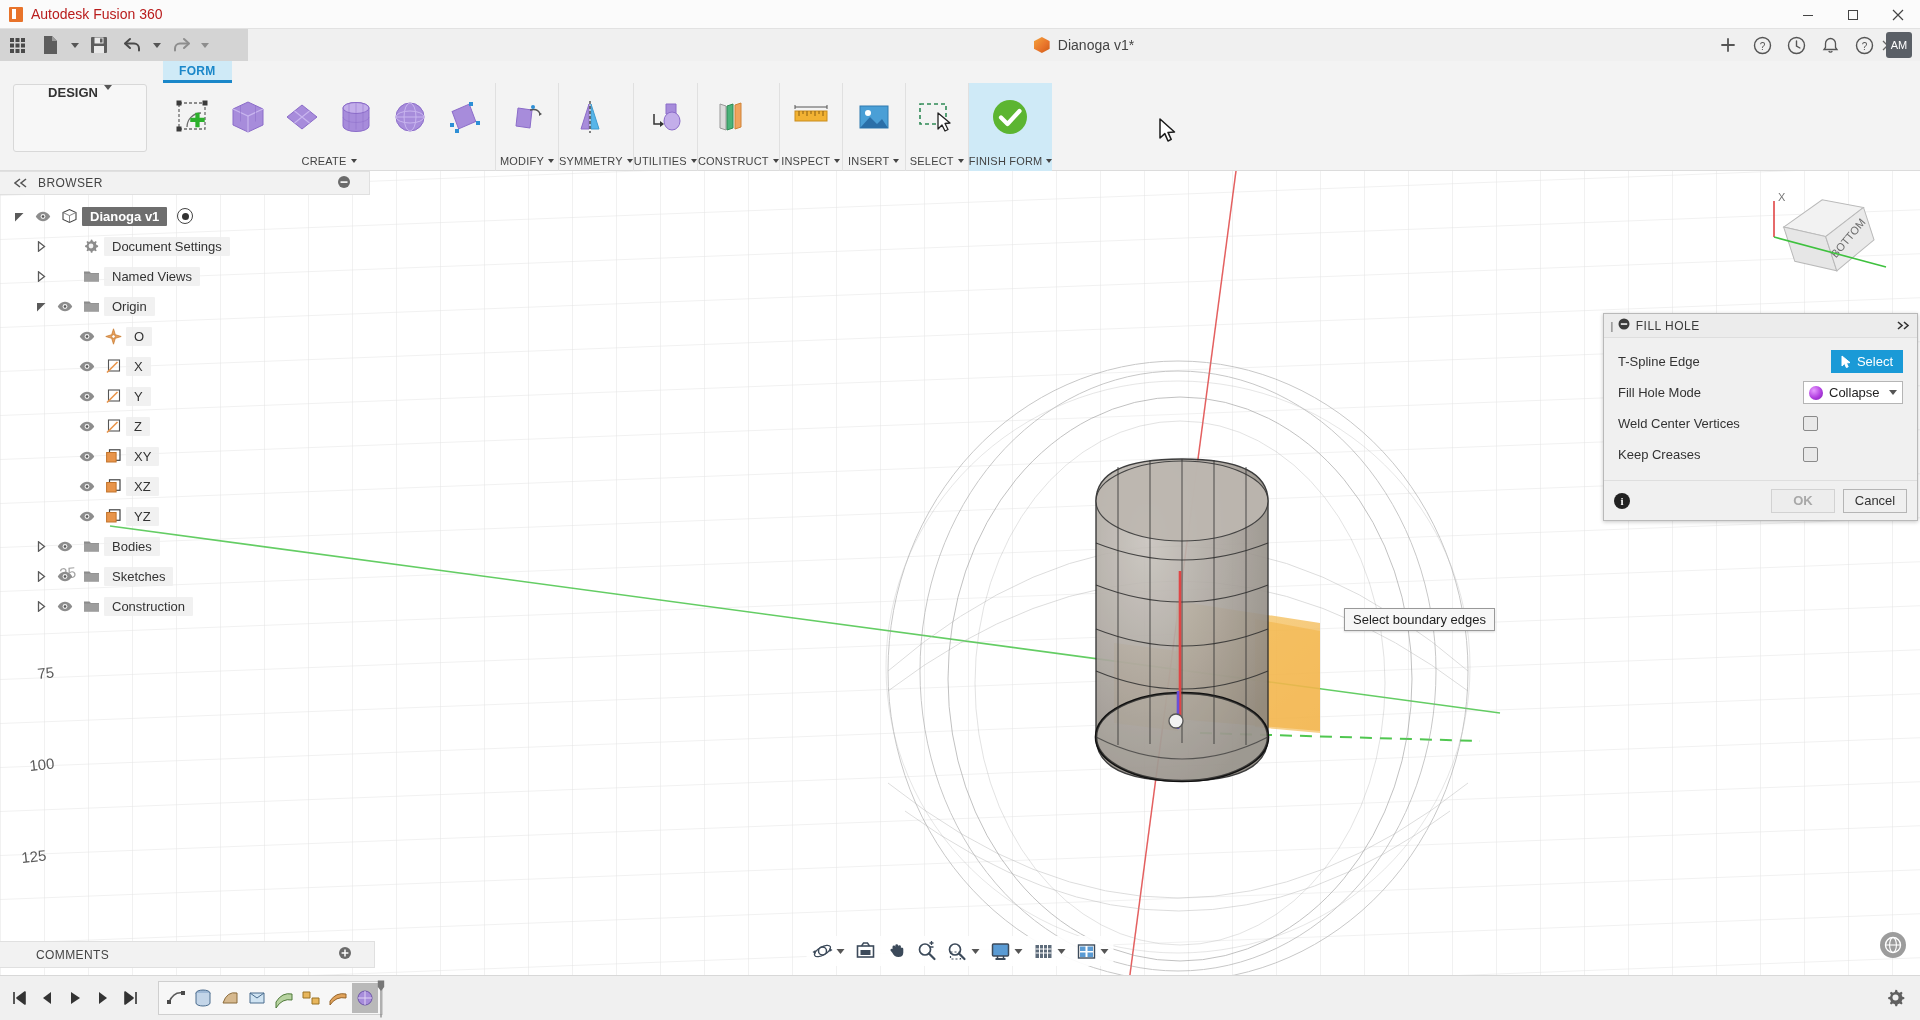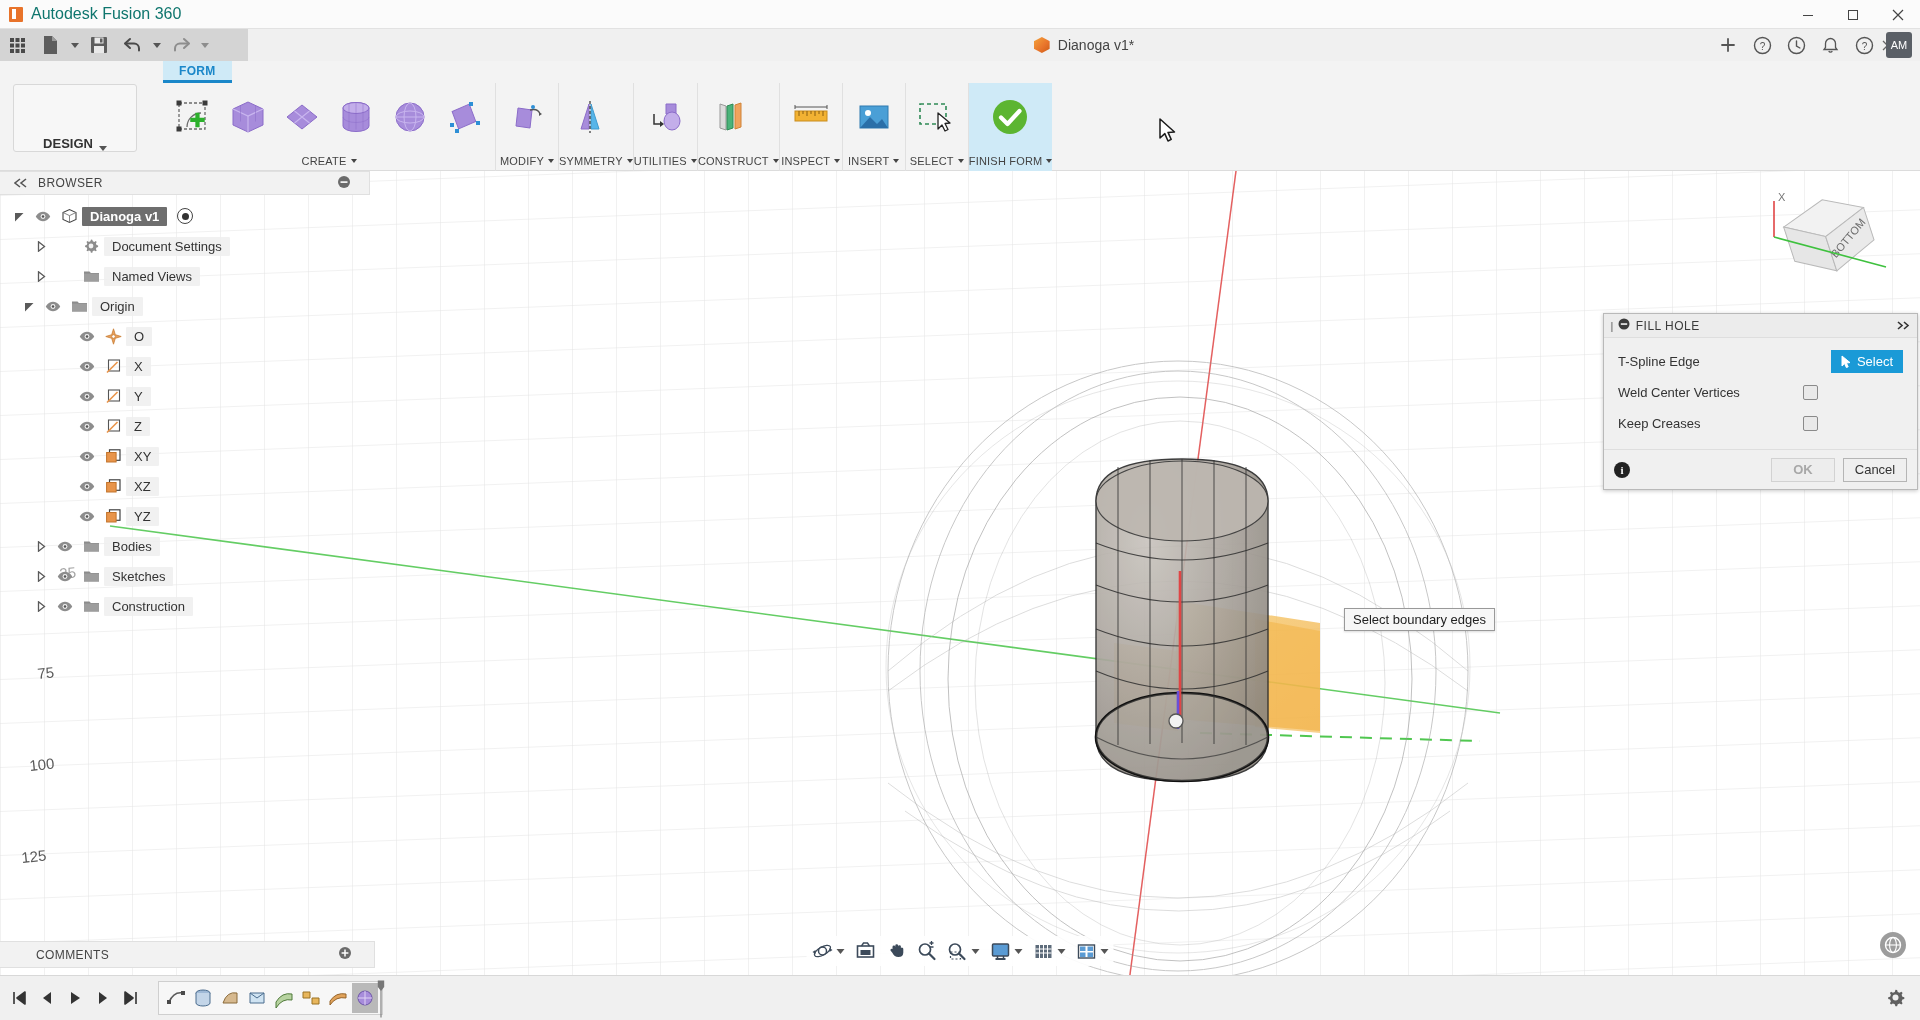--- a/index.html
+++ b/index.html
@@ -14,21 +14,21 @@
   
   .titlebar {
     height:29px; background:#fbfbfb; display:flex; align-items:center;
     border-bottom:1px solid #e2e2e2; position:relative;
   }
   .app-logo {
     width:14px;height:15px;margin-left:9px;margin-right:8px;
     background:#e8732a; border-radius:1px; position:relative;
   }
   .app-logo::after{content:"";position:absolute;left:3px;top:2px;width:4px;height:10px;background:#fff;}
-  .app-title{font-size:16px;color:#0f766e;}
+  .app-title{font-size:14px;color:#b91c1c;}
   .win-btns{position:absolute;right:0;top:0;height:29px;display:flex;}
   .win-btn{width:45px;height:29px;display:flex;align-items:center;justify-content:center;color:#444;font-size:14px;}
   .win-btn svg{display:block;}
   
   .qabar{height:32px;background:#d4d4d4;display:flex;align-items:center;position:relative;}
   .qa-item{width:34px;height:32px;display:flex;align-items:center;justify-content:center;}
   .qa-caret{width:14px;height:32px;display:flex;align-items:center;justify-content:center;}
   .caret{width:0;height:0;border-left:4px solid transparent;border-right:4px solid transparent;border-top:5px solid #555;}
   .qa-rest{position:absolute;left:248px;right:0;top:0;height:32px;background:#f0f0f0;display:flex;align-items:center;}
   .doc-tab{
@@ -41,23 +41,23 @@
   .qa-right{position:absolute;right:8px;top:0;height:32px;display:flex;align-items:center;gap:2px;}
   .qa-ricon{width:32px;height:32px;display:flex;align-items:center;justify-content:center;color:#555;}
   .avatar{width:26px;height:26px;border-radius:3px;background:#5a5f66;color:#fff;font-size:11px;
     display:flex;align-items:center;justify-content:center;margin-left:4px;}
   
   .ribbon{height:110px;background:#f3f3f3;border-bottom:1px solid #dcdcdc;position:relative;display:flex;}
   .tabstrip{position:absolute;left:163px;top:0;height:22px;display:flex;}
   .rtab{padding:3px 16px 0;font-size:12px;font-weight:bold;color:#1a87c9;background:#cfeaf7;
     border-bottom:3px solid #1a87c9;letter-spacing:.3px;}
   .design-box{
-    position:absolute;left:13px;top:23px;width:124px;height:68px;
+    position:absolute;left:13px;top:23px;width:134px;height:68px;
     border:1px solid #d8d8d8;background:#f7f7f7;border-radius:3px;
-    display:flex;align-items:flex-end;justify-content:center;gap:6px;font-weight:bold;font-size:13px;color:#333;
+    display:flex;align-items:flex-start;justify-content:center;gap:6px;font-weight:bold;font-size:13px;color:#333;
   }
   .ribbon-groups{position:absolute;left:163px;top:22px;right:0;bottom:0;display:flex;}
   .rgroup{display:flex;flex-direction:column;border-right:1px solid #e0e0e0;height:88px;}
   .rgroup:last-child{border-right:none;}
   .rgroup.active{background:#cfeaf7;}
   .rg-icons{display:flex;flex:1;align-items:center;padding:0 4px;}
   .rg-label{height:20px;display:flex;align-items:center;justify-content:center;
     font-size:11px;color:#444;gap:4px;letter-spacing:.2px;}
   .rbtn{width:54px;height:62px;display:flex;align-items:center;justify-content:center;}
   .rbtn svg{display:block;}
@@ -628,21 +628,21 @@
         </span>
         <span class="eye"></span>
         <span class="ticon">
           <svg width="17" height="14" viewBox="0 0 17 14">
             <path d="M1 2.5 h5.5 l1.4 1.6 h8.1 v8.4 h-15 z" fill="#8c8c8c"></path>
             <path d="M1 4.6 h15 v7.9 h-15 z" fill="#9d9d9d"></path>
           </svg>
         </span>
         <span class="tlabel">Named Views</span>
       </div>
-      <div class="trow" style="padding-left: 18px;">
+      <div class="trow" style="padding-left: 30px;">
         <span class="twist">
           <svg width="11" height="11" viewBox="0 0 11 11">
             <path d="M1 2 L9.5 2 L1 10.5 z" fill="#5a5a5a"></path>
           </svg>
         </span>
         <span class="eye">
           <svg width="16" height="11" viewBox="0 0 16 11">
             <path d="M8 .8 C3.2 .8 .8 5.5 .8 5.5 S3.2 10.2 8 10.2 15.2 5.5 15.2 5.5 12.8 .8 8 .8 z" fill="#8d8d8d"></path>
             <circle cx="8" cy="5.5" r="2.4" fill="#f2f2f2"></circle>
             <circle cx="8" cy="5.5" r="1.3" fill="#555"></circle>
@@ -858,20 +858,28 @@
     </span>
   </div>
   <div class="dlg-body">
     <div class="drow">
       <span class="dlabel">T-Spline Edge</span>
       <span class="select-btn">
         <svg width="11" height="14" viewBox="0 0 11 14">
           <path d="M1 1 L1 11 L3.6 8.6 L5.4 12.6 L7.2 11.8 L5.4 8 L9 7.6 z" fill="#fff" stroke="#fff" stroke-width="1"></path>
         </svg>
         <span>Select</span>
+      </span>
+    </div>
+    <div class="drow">
+      <span class="dlabel">Fill Hole Mode</span>
+      <span class="combo">
+        <i class="sphere-ico"></i>
+        <span class="cb-text">Collapse</span>
+        <i class="caret"></i>
       </span>
     </div>
     <div class="drow">
       <span class="dlabel">Weld Center Vertices</span>
       <span style="width:100px;display:flex;">
           <i class="chk"></i>
         </span>
     </div>
     <div class="drow">
       <span class="dlabel">Keep Creases</span>

